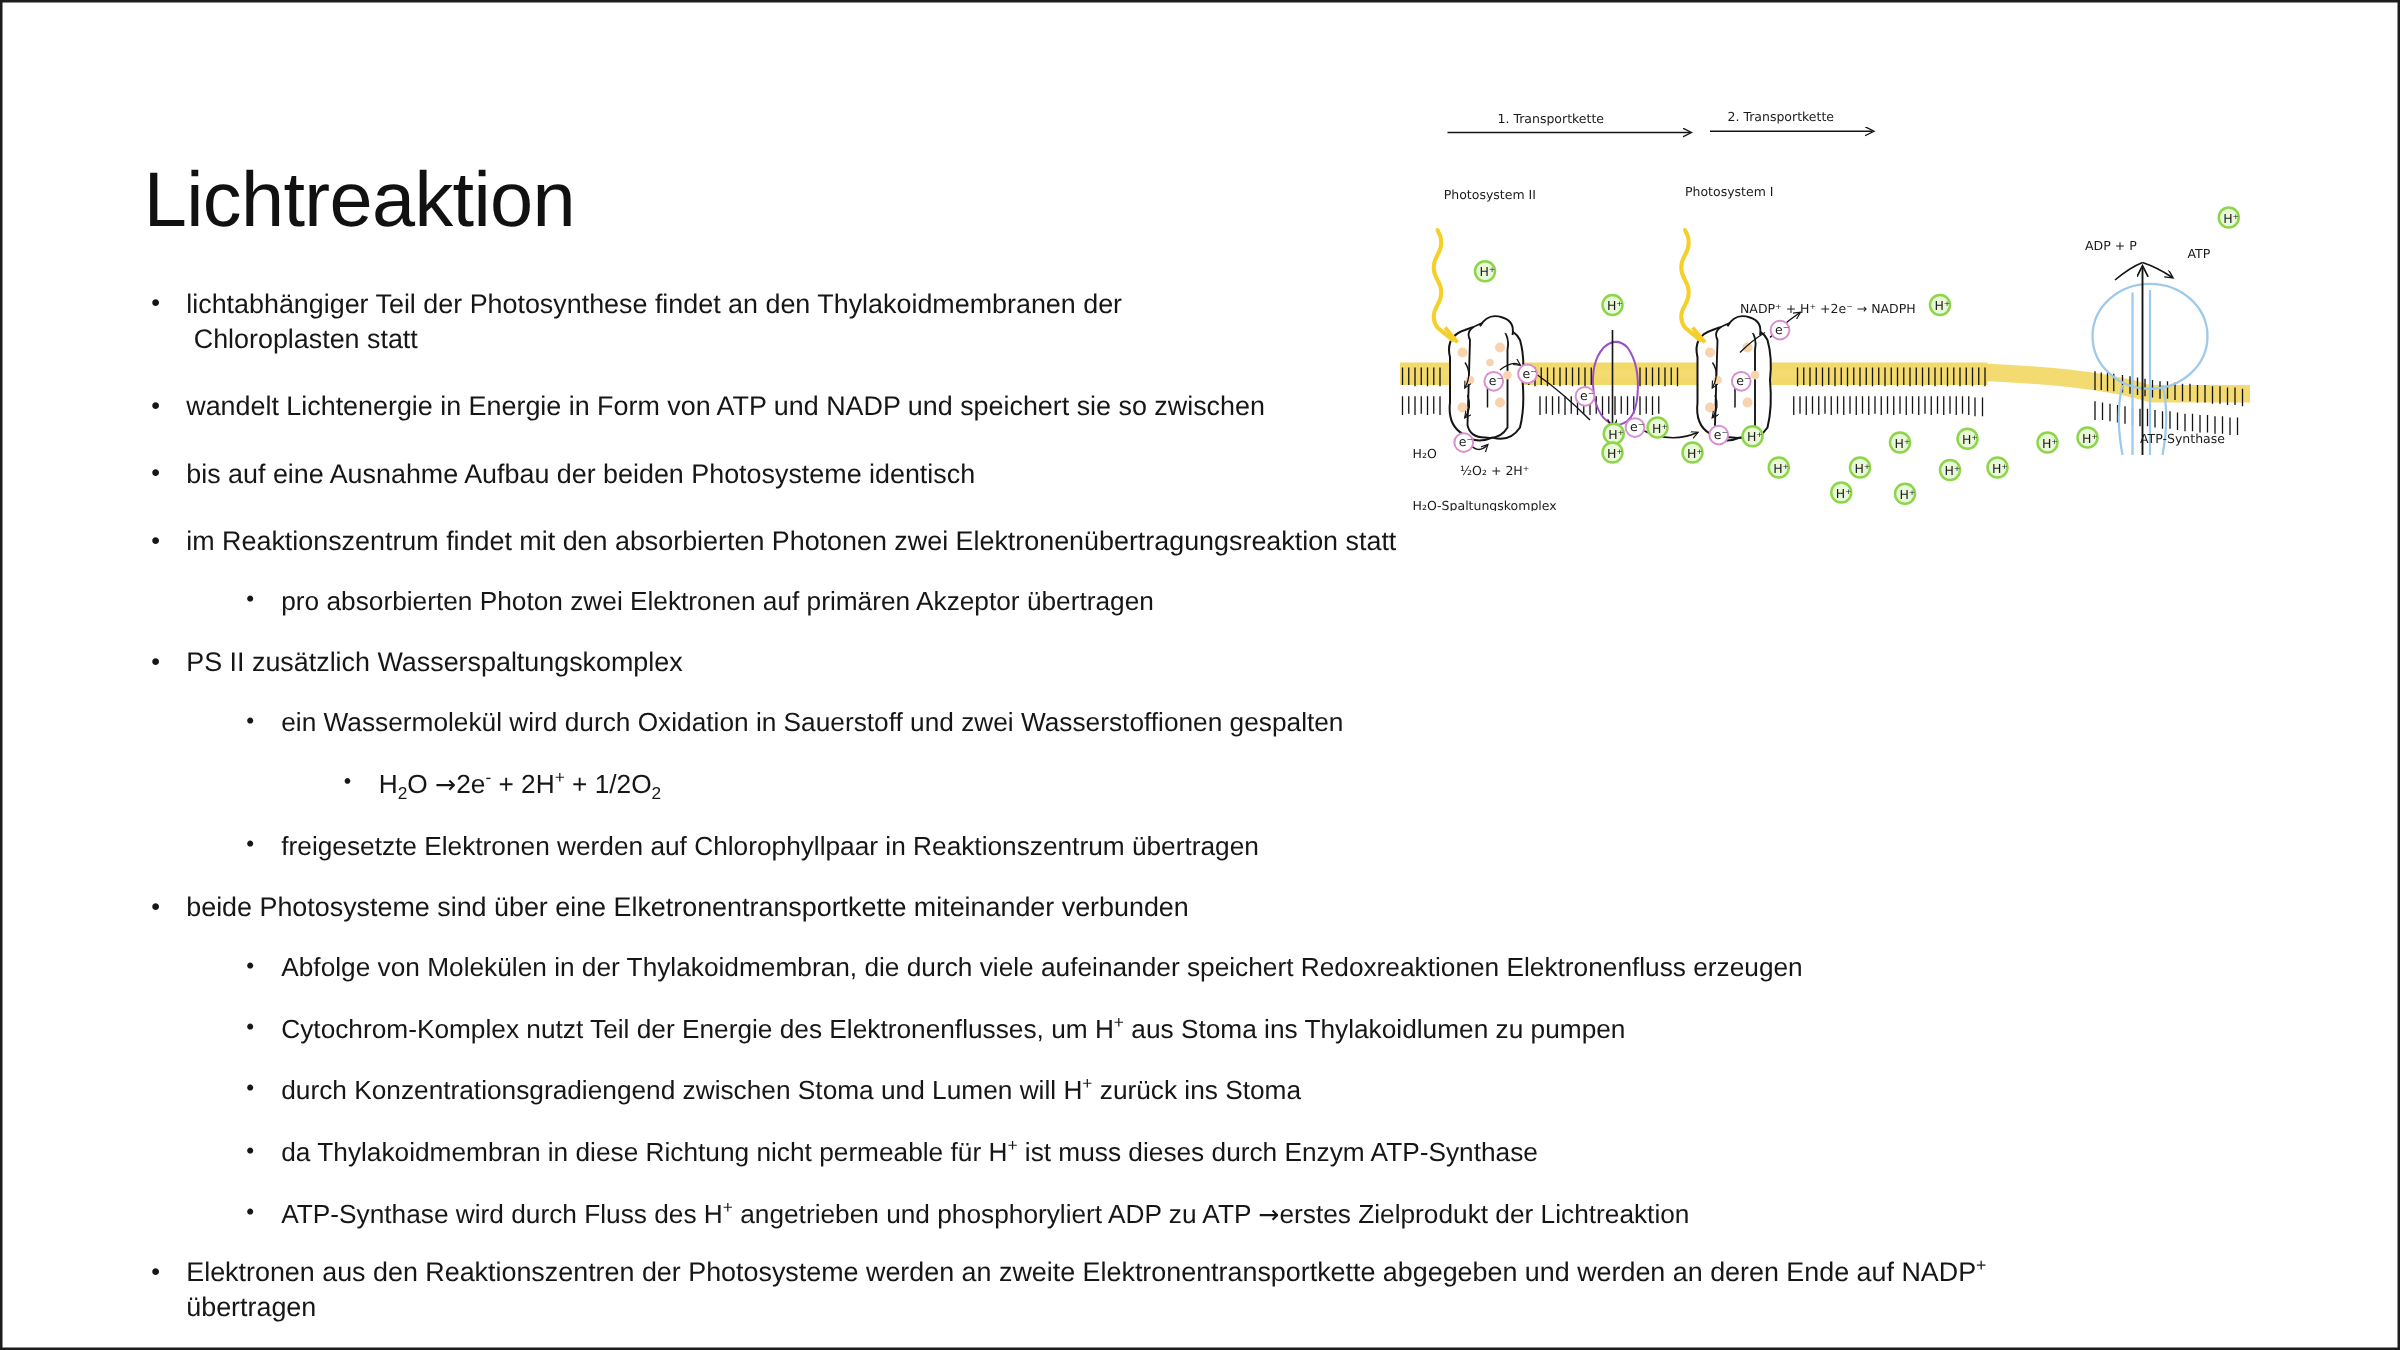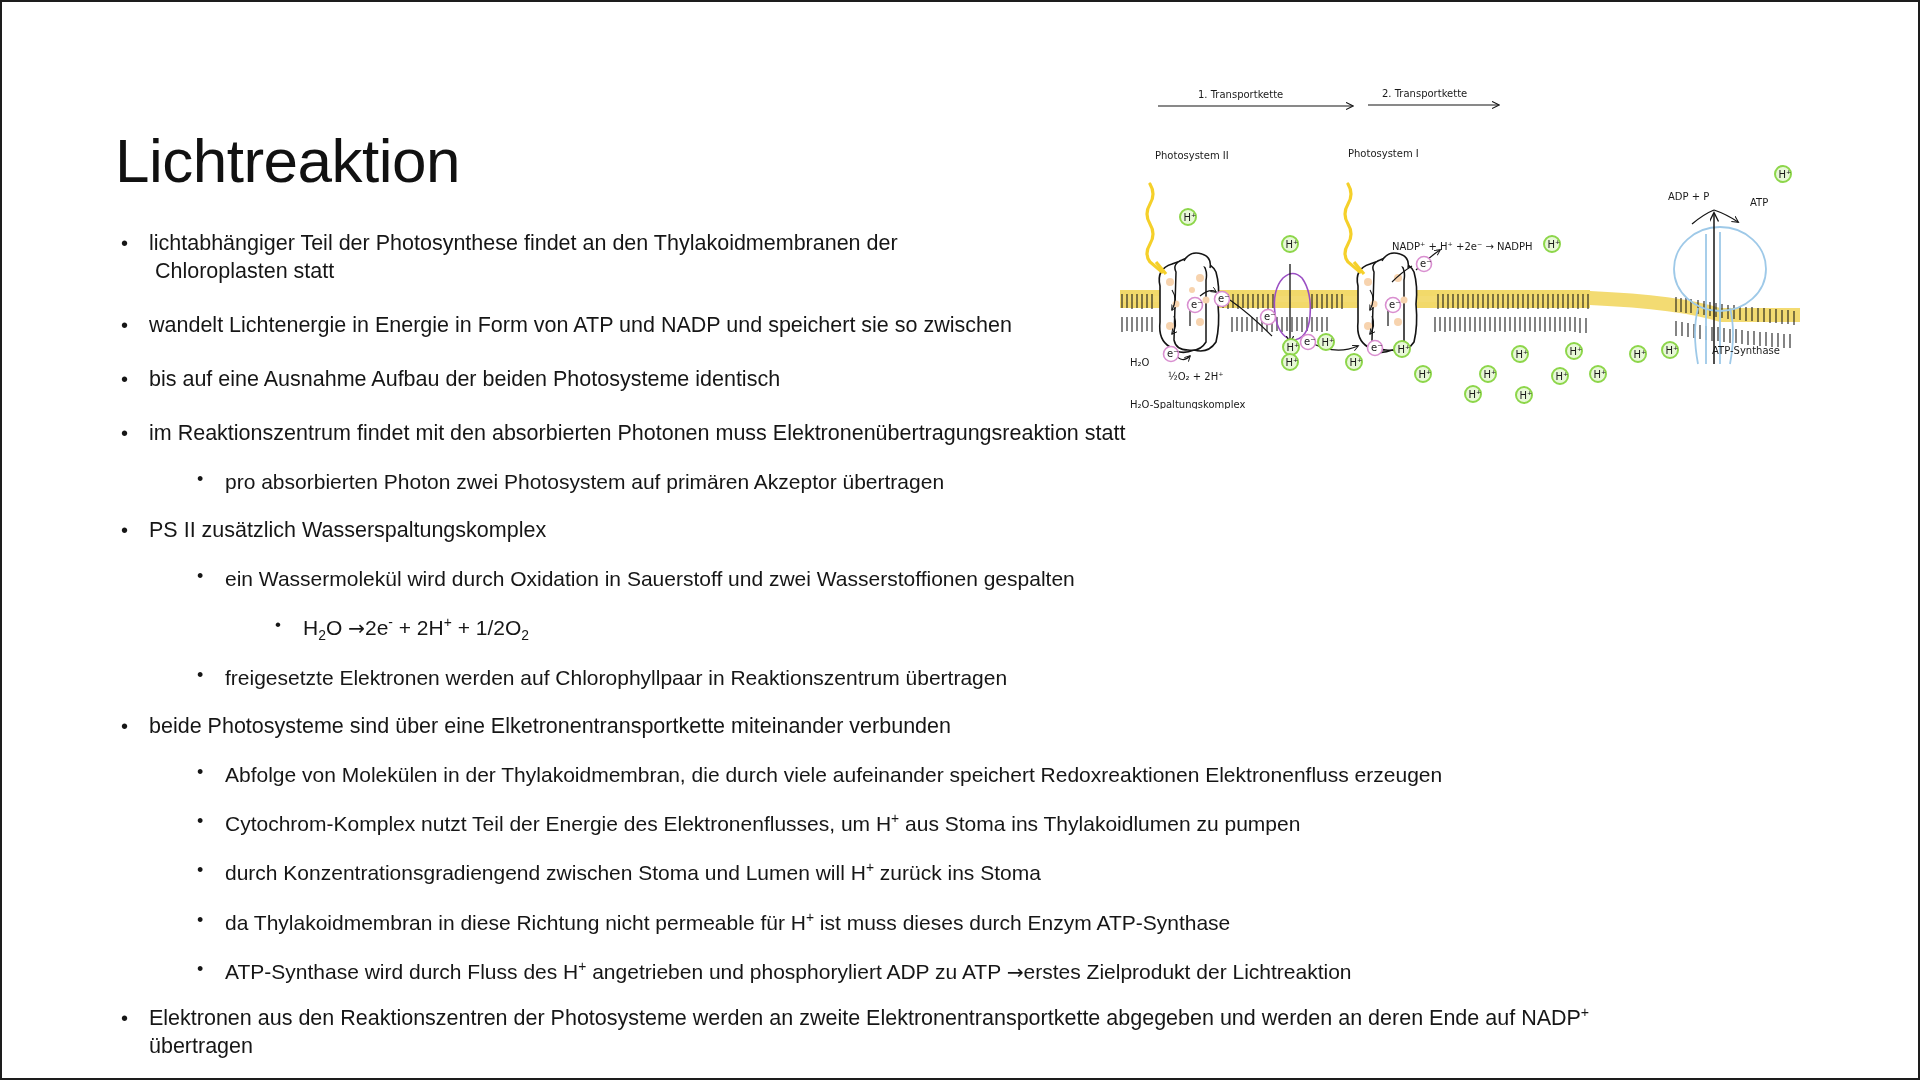--- a/index.html
+++ b/index.html
@@ -533,26 +533,26 @@
       <span class="txt">wandelt Lichtenergie in Energie in Form von <b>ATP</b> und <b>NADP</b> und speichert sie so zwischen</span>
     </div>
 
     <div class="bullet lvl1">
       <span class="marker">•</span>
       <span class="txt">bis auf eine Ausnahme Aufbau der beiden Photosysteme identisch</span>
     </div>
 
     <div class="bullet lvl1 tight">
       <span class="marker">•</span>
-      <span class="txt">im Reaktionszentrum findet mit den absorbierten Photonen <b>muss Elektronenübertragungsreaktion</b> statt</span>
+      <span class="txt">im Reaktionszentrum findet mit den absorbierten Photonen <b>zwei Elektronenübertragungsreaktion</b> statt</span>
     </div>
 
     <div class="bullet lvl2">
       <span class="marker">•</span>
-      <span class="txt">pro absorbierten Photon <b>zwei Photosystem</b> auf primären Akzeptor übertragen</span>
+      <span class="txt">pro absorbierten Photon <b>zwei Elektronen</b> auf primären Akzeptor übertragen</span>
     </div>
 
     <div class="bullet lvl1 tight">
       <span class="marker">•</span>
       <span class="txt"><b>PS II</b> zusätzlich <b>Wasserspaltungskomplex</b></span>
     </div>
 
     <div class="bullet lvl2">
       <span class="marker">•</span>
       <span class="txt">ein Wassermolekül wird durch Oxidation in Sauerstoff und zwei Wasserstoffionen gespalten</span>

